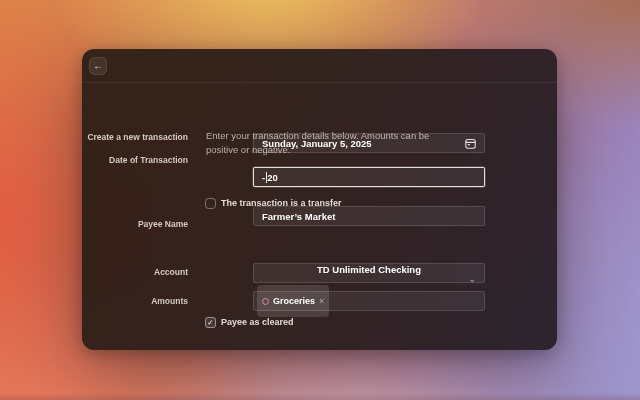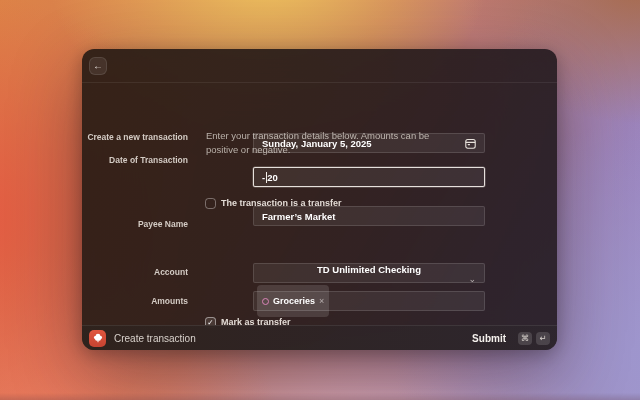--- a/index.html
+++ b/index.html
@@ -173,37 +173,20 @@
           <span class="tag-dot"></span>
           <span class="tag-name">Groceries</span>
           <span class="tag-x">×</span>
         </span>
       </div>
 
       <div class="check-row row-cleared">
         <span class="checkbox checked">
           <span>✓</span>
         </span>
-        <span class="check-label">Mark as transfer</span>
+        <span class="check-label">Payee as cleared</span>
       </div>
 
     </div>
 
-    <div class="footer">
-      <span class="app-logo">
-        <svg width="12" height="12" viewBox="0 0 16 16">
-          <circle cx="8" cy="5.4" r="3.1" fill="#ffffff"></circle>
-          <circle cx="4.9" cy="7.2" r="2.3" fill="#ffffff"></circle>
-          <circle cx="11.1" cy="7.2" r="2.3" fill="#ffffff"></circle>
-          <circle cx="6.3" cy="9.4" r="2.2" fill="#ffffff"></circle>
-          <circle cx="9.7" cy="9.4" r="2.2" fill="#ffffff"></circle>
-          <rect x="7.3" y="10.2" width="1.4" height="3.4" rx="0.7" fill="#ffffff"></rect>
-        </svg>
-      </span>
-      <span class="app-name">Create transaction</span>
-      <span class="spacer"></span>
-      <span class="submit-label">Submit</span>
-      <span class="key-badge">⌘</span>
-      <span class="key-badge">↵</span>
-    </div>
 
   </div>
 </div>
 
 </body></html>

